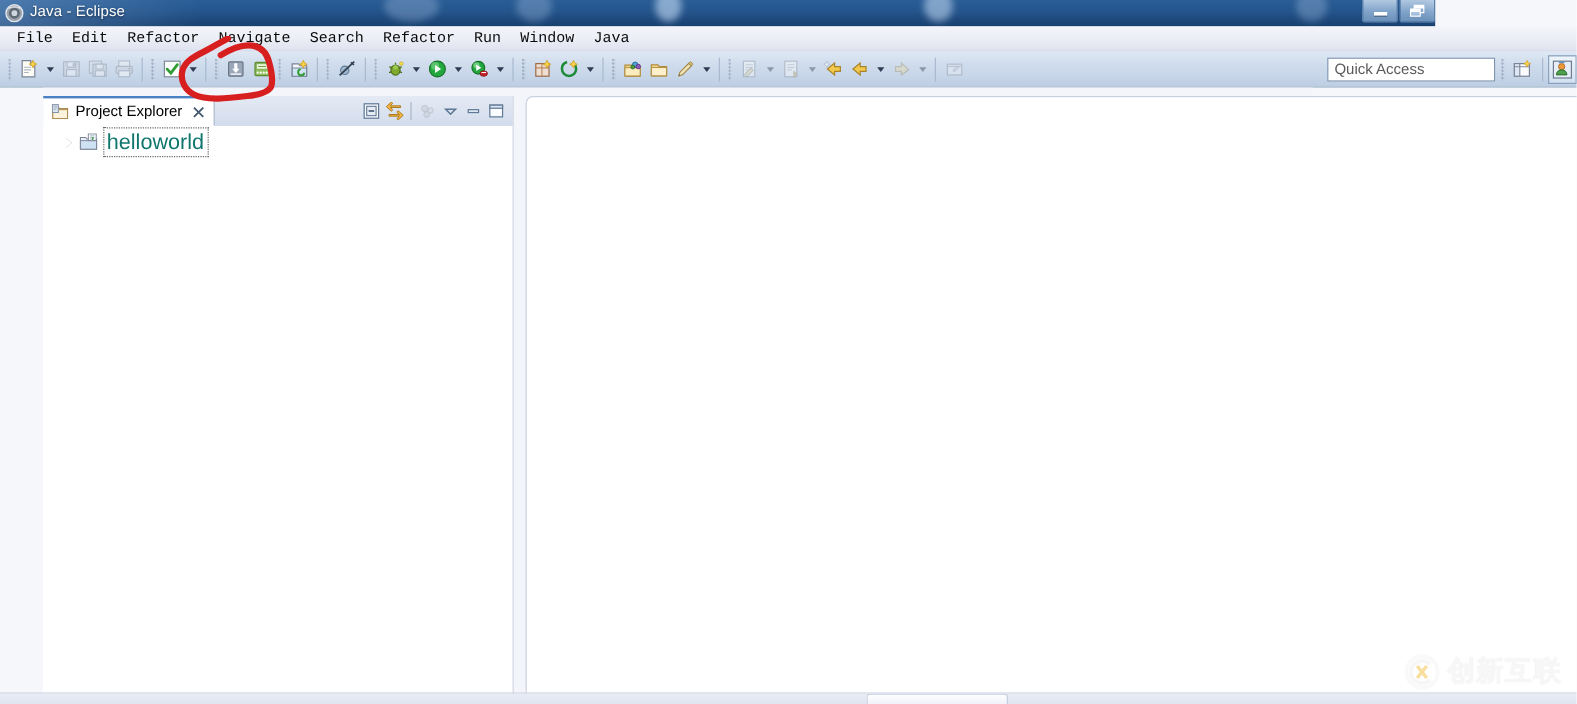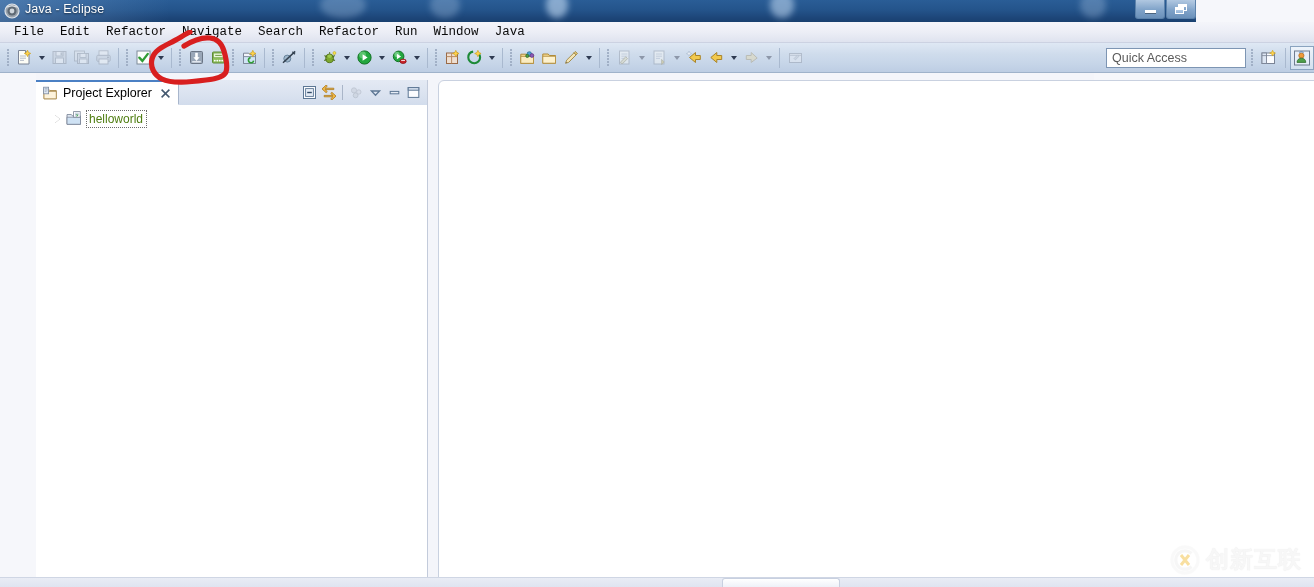--- a/index.html
+++ b/index.html
@@ -268,22 +268,22 @@
   #tree-node .twisty i {
     width: 0; height: 0;
     border-top: 4px solid transparent;
     border-bottom: 4px solid transparent;
     border-left: 5px solid #ffffff;
     box-sizing: content-box;
     filter: drop-shadow(0 0 0.6px #7d7d7d);
   }
   #tree-node .node-icon { margin: 0 4px 0 2px; display: flex; flex: 0 0 auto; }
   #tree-node .node-label {
-    font-size: 12px;
-    color: #4d7c0f;
+    font-size: 18px;
+    color: #0f766e;
     white-space: nowrap;
     padding: 1px 3px 1px 2px;
     border: 1px dotted #6b6b6b;
   }
 
   
   #editor-area {
     position: absolute;
     left: 402px; top: 7px;
     width: 903px;

